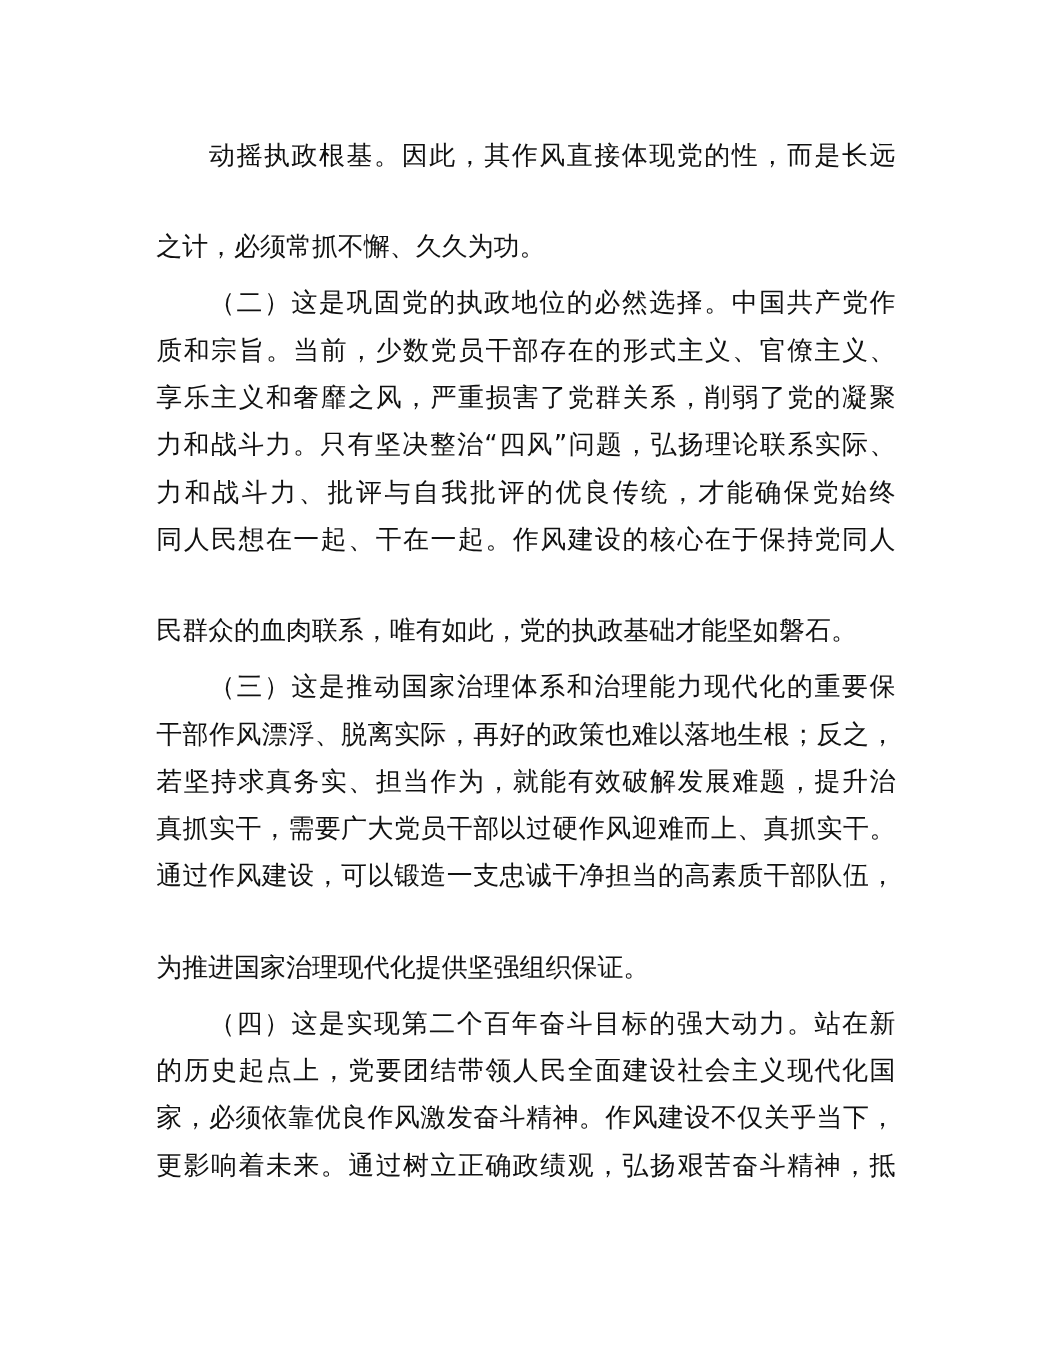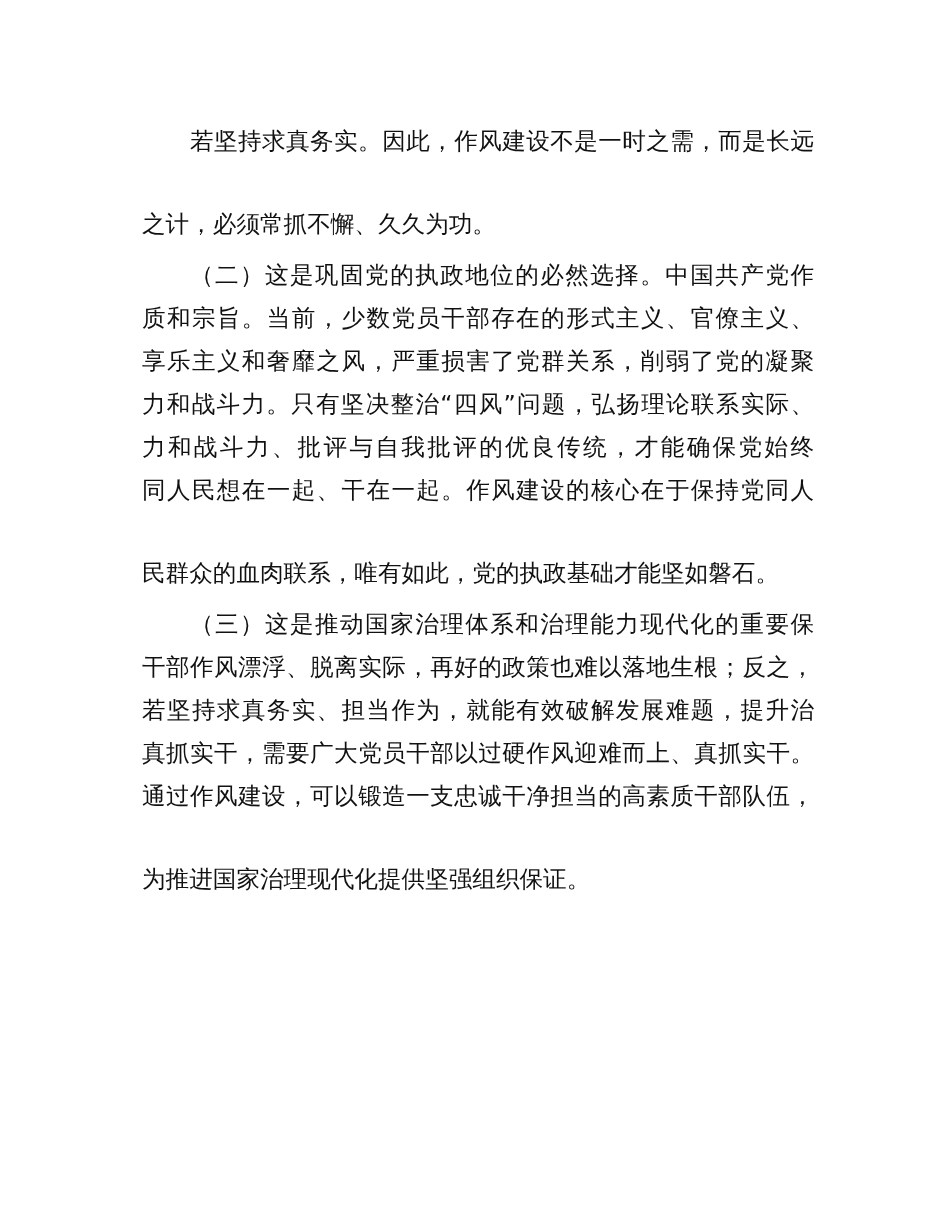--- a/index.html
+++ b/index.html
@@ -43,21 +43,21 @@
     .para .line.indent {
       padding-left: 48px;
     }
   </style>
 </head>
 <body>
 
 <div class="page">
 
   <div class="para">
-    <span class="line indent">若坚持求真务实。因此，作风建设不是一时之需，而是长远</span>
+    <span class="line indent">动摇执政根基。因此，其作风直接体现党的性，而是长远</span>
     <span class="line last">之计，必须常抓不懈、久久为功。</span>
   </div>
 
   <div class="para">
     <span class="line indent">（二）这是巩固党的执政地位的必然选择。中国共产党作</span>
     <span class="line">质和宗旨。当前，少数党员干部存在的形式主义、官僚主义、</span>
     <span class="line">享乐主义和奢靡之风，严重损害了党群关系，削弱了党的凝聚</span>
     <span class="line">力和战斗力。只有坚决整治“四风”问题，弘扬理论联系实际、</span>
     <span class="line">力和战斗力、批评与自我批评的优良传统，才能确保党始终</span>
     <span class="line">同人民想在一起、干在一起。作风建设的核心在于保持党同人</span>
@@ -66,14 +66,20 @@
 
   <div class="para">
     <span class="line indent">（三）这是推动国家治理体系和治理能力现代化的重要保</span>
     <span class="line">干部作风漂浮、脱离实际，再好的政策也难以落地生根；反之，</span>
     <span class="line">若坚持求真务实、担当作为，就能有效破解发展难题，提升治</span>
     <span class="line">真抓实干，需要广大党员干部以过硬作风迎难而上、真抓实干。</span>
     <span class="line">通过作风建设，可以锻造一支忠诚干净担当的高素质干部队伍，</span>
     <span class="line last">为推进国家治理现代化提供坚强组织保证。</span>
   </div>
 
+  <div class="para">
+    <span class="line indent">（四）这是实现第二个百年奋斗目标的强大动力。站在新</span>
+    <span class="line">的历史起点上，党要团结带领人民全面建设社会主义现代化国</span>
+    <span class="line">家，必须依靠优良作风激发奋斗精神。作风建设不仅关乎当下，</span>
+    <span class="line">更影响着未来。通过树立正确政绩观，弘扬艰苦奋斗精神，抵</span>
+  </div>
 
 </div>
 
 </body></html>

